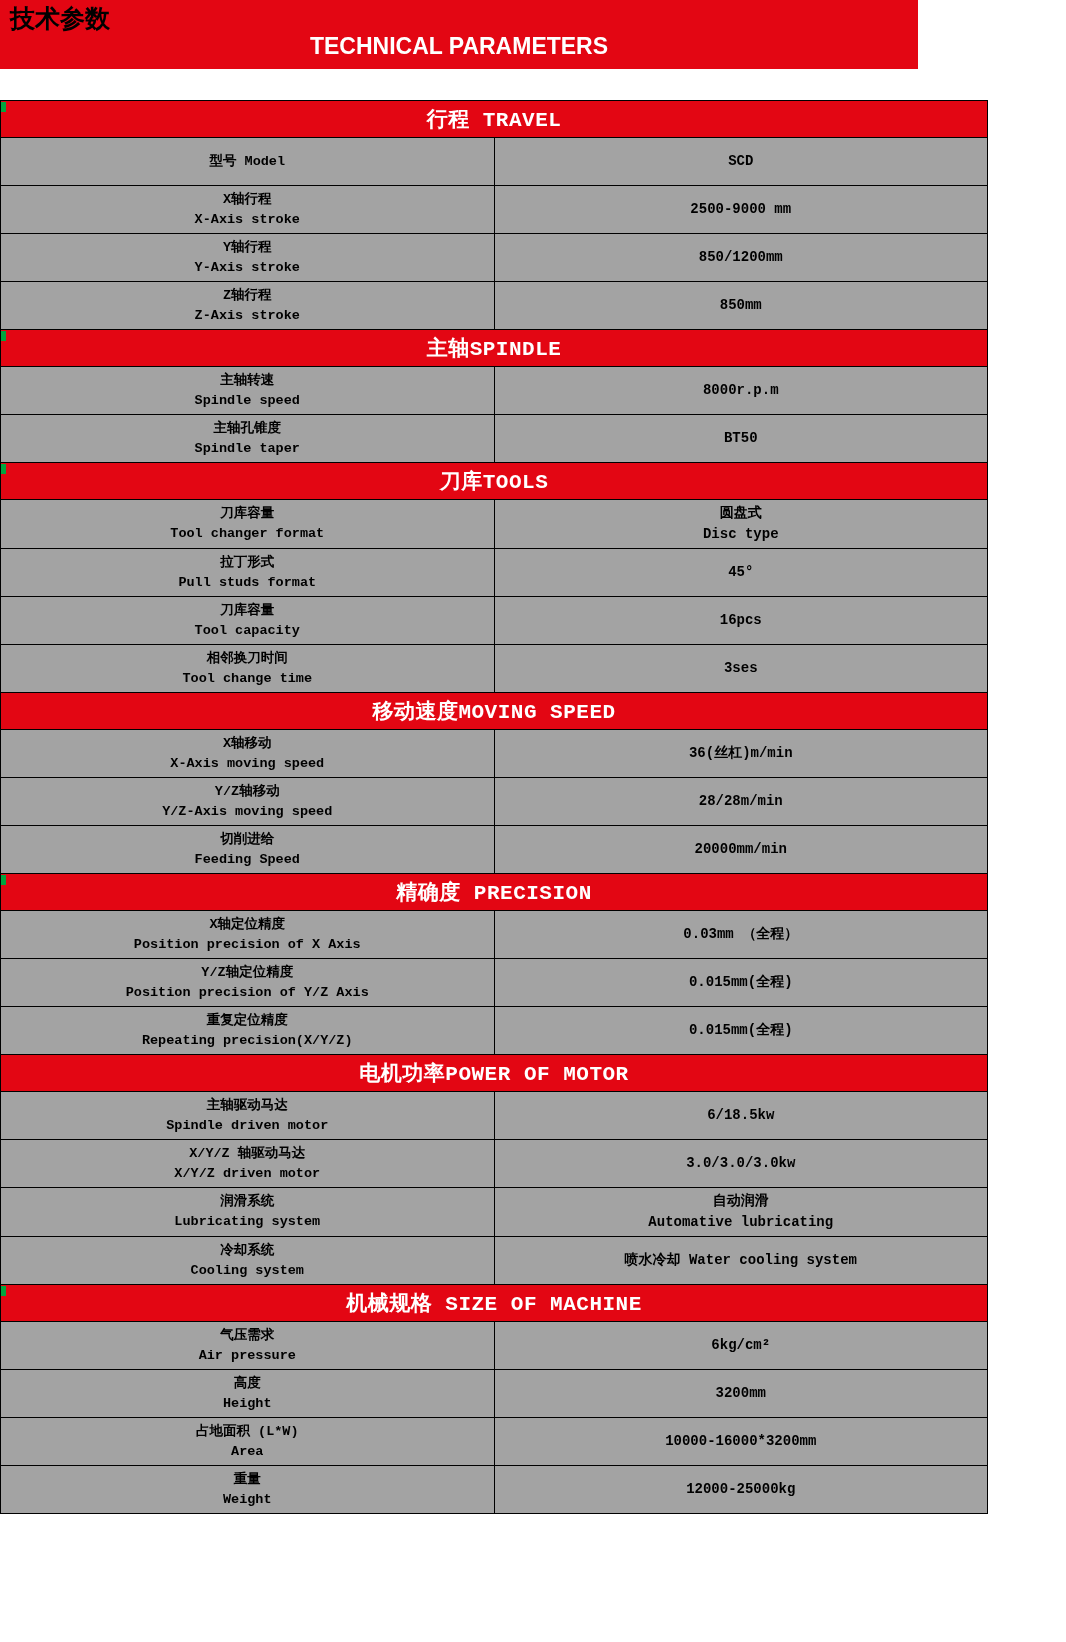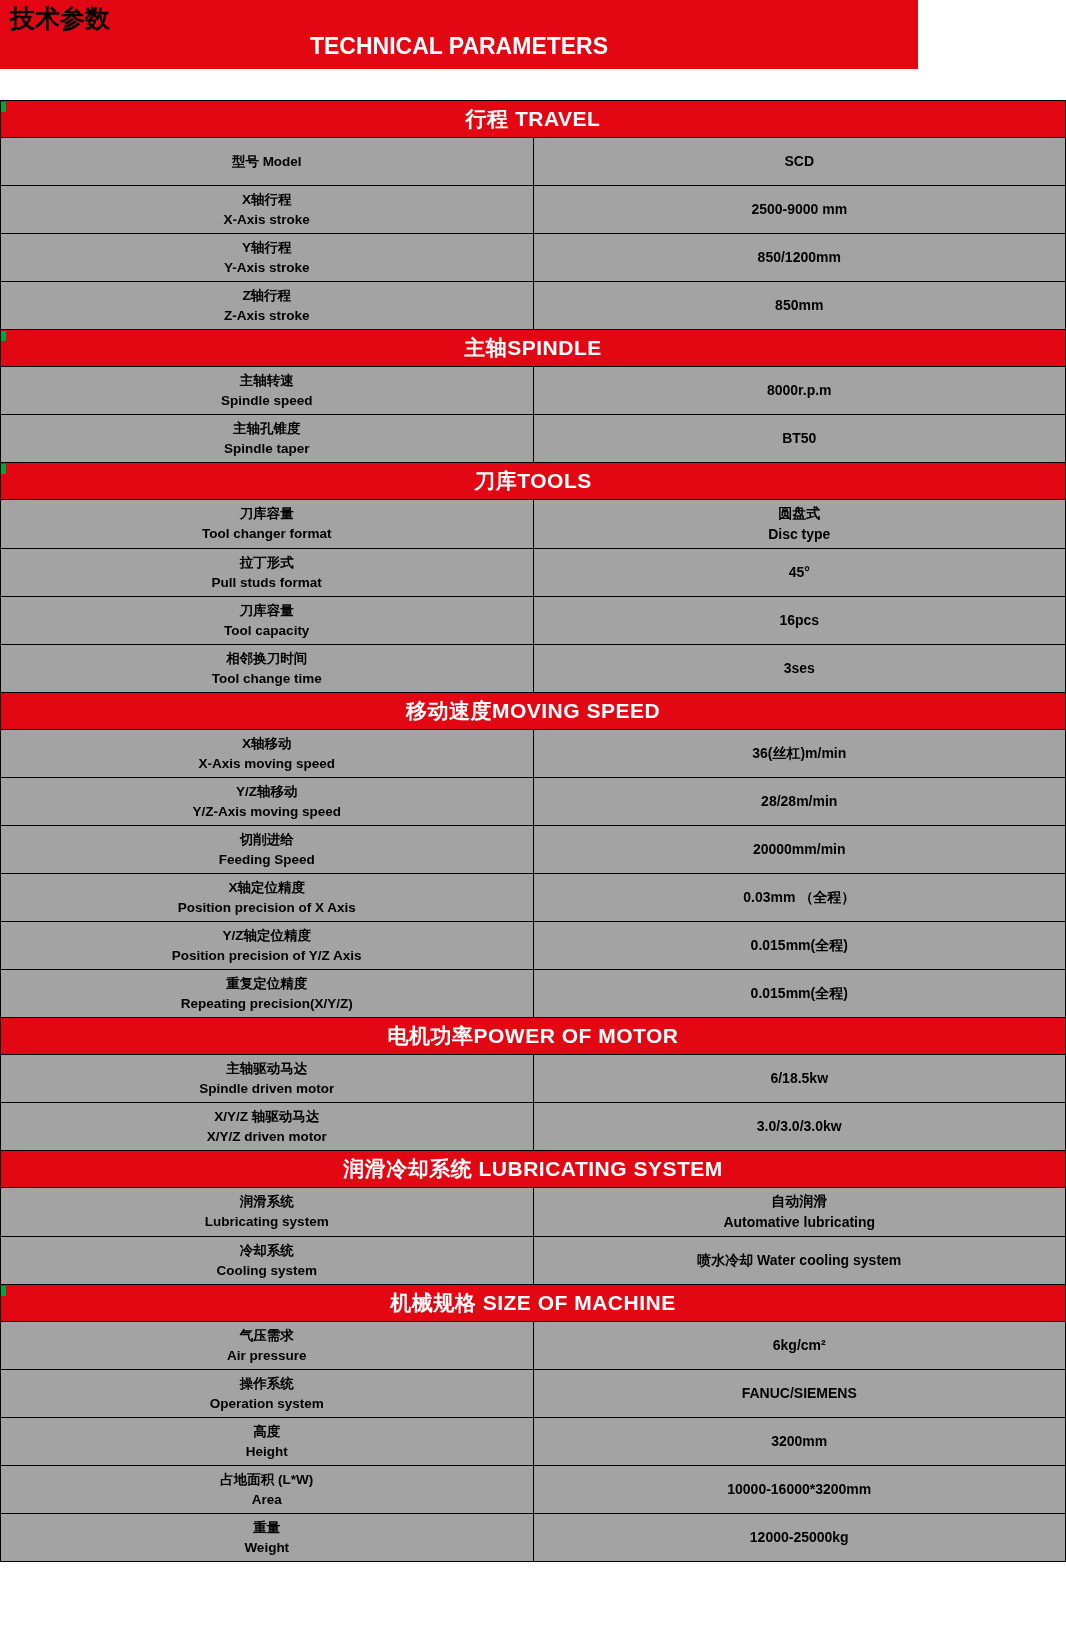--- a/index.html
+++ b/index.html
@@ -24,23 +24,24 @@
     color: #ffffff;
     font-size: 23px;
     font-weight: bold;
     line-height: 1.2;
     text-align: center;
   }
   .gap { height: 31px; background: #ffffff; }
 
   
   table.params {
-    width: 1066px;
+    width: 988px;
     border-collapse: collapse;
     table-layout: fixed;
+    font-family: Liberation Mono, monospace;
   }
   th.section-header {
     position: relative;
     background: #e30613;
     color: #ffffff;
     font-size: 21px;
     font-weight: bold;
     text-align: center;
     padding: 4px 2px;
     border: 1px solid #000000;
@@ -204,20 +205,23 @@
       <tr>
         <td class="label-cell">
           <div>切削进给</div>
           <div>Feeding Speed</div>
         </td>
         <td class="value-cell">
           <div>20000mm/min</div>
         </td>
       </tr>
       <tr>
+        <th colspan="2" class="section-header"><span>精确度 PRECISION</span><i class="marker"></i></th>
+      </tr>
+      <tr>
         <td class="label-cell">
           <div>X轴定位精度</div>
           <div>Position precision of X Axis</div>
         </td>
         <td class="value-cell">
           <div>0.03mm （全程）</div>
         </td>
       </tr>
       <tr>
         <td class="label-cell">
@@ -252,23 +256,20 @@
       <tr>
         <td class="label-cell">
           <div>X/Y/Z 轴驱动马达</div>
           <div>X/Y/Z driven motor</div>
         </td>
         <td class="value-cell">
           <div>3.0/3.0/3.0kw</div>
         </td>
       </tr>
       <tr>
-        <th colspan="2" class="section-header"><span>润滑冷却系统 LUBRICATING SYSTEM</span></th>
-      </tr>
-      <tr>
         <td class="label-cell">
           <div>润滑系统</div>
           <div>Lubricating system</div>
         </td>
         <td class="value-cell">
           <div>自动润滑</div>
           <div>Automative lubricating</div>
         </td>
       </tr>
       <tr>
@@ -287,29 +288,20 @@
         <td class="label-cell">
           <div>气压需求</div>
           <div>Air pressure</div>
         </td>
         <td class="value-cell">
           <div>6kg/cm²</div>
         </td>
       </tr>
       <tr>
         <td class="label-cell">
-          <div>操作系统</div>
-          <div>Operation system</div>
-        </td>
-        <td class="value-cell">
-          <div>FANUC/SIEMENS</div>
-        </td>
-      </tr>
-      <tr>
-        <td class="label-cell">
           <div>高度</div>
           <div>Height</div>
         </td>
         <td class="value-cell">
           <div>3200mm</div>
         </td>
       </tr>
       <tr>
         <td class="label-cell">
           <div>占地面积 (L*W)</div>

